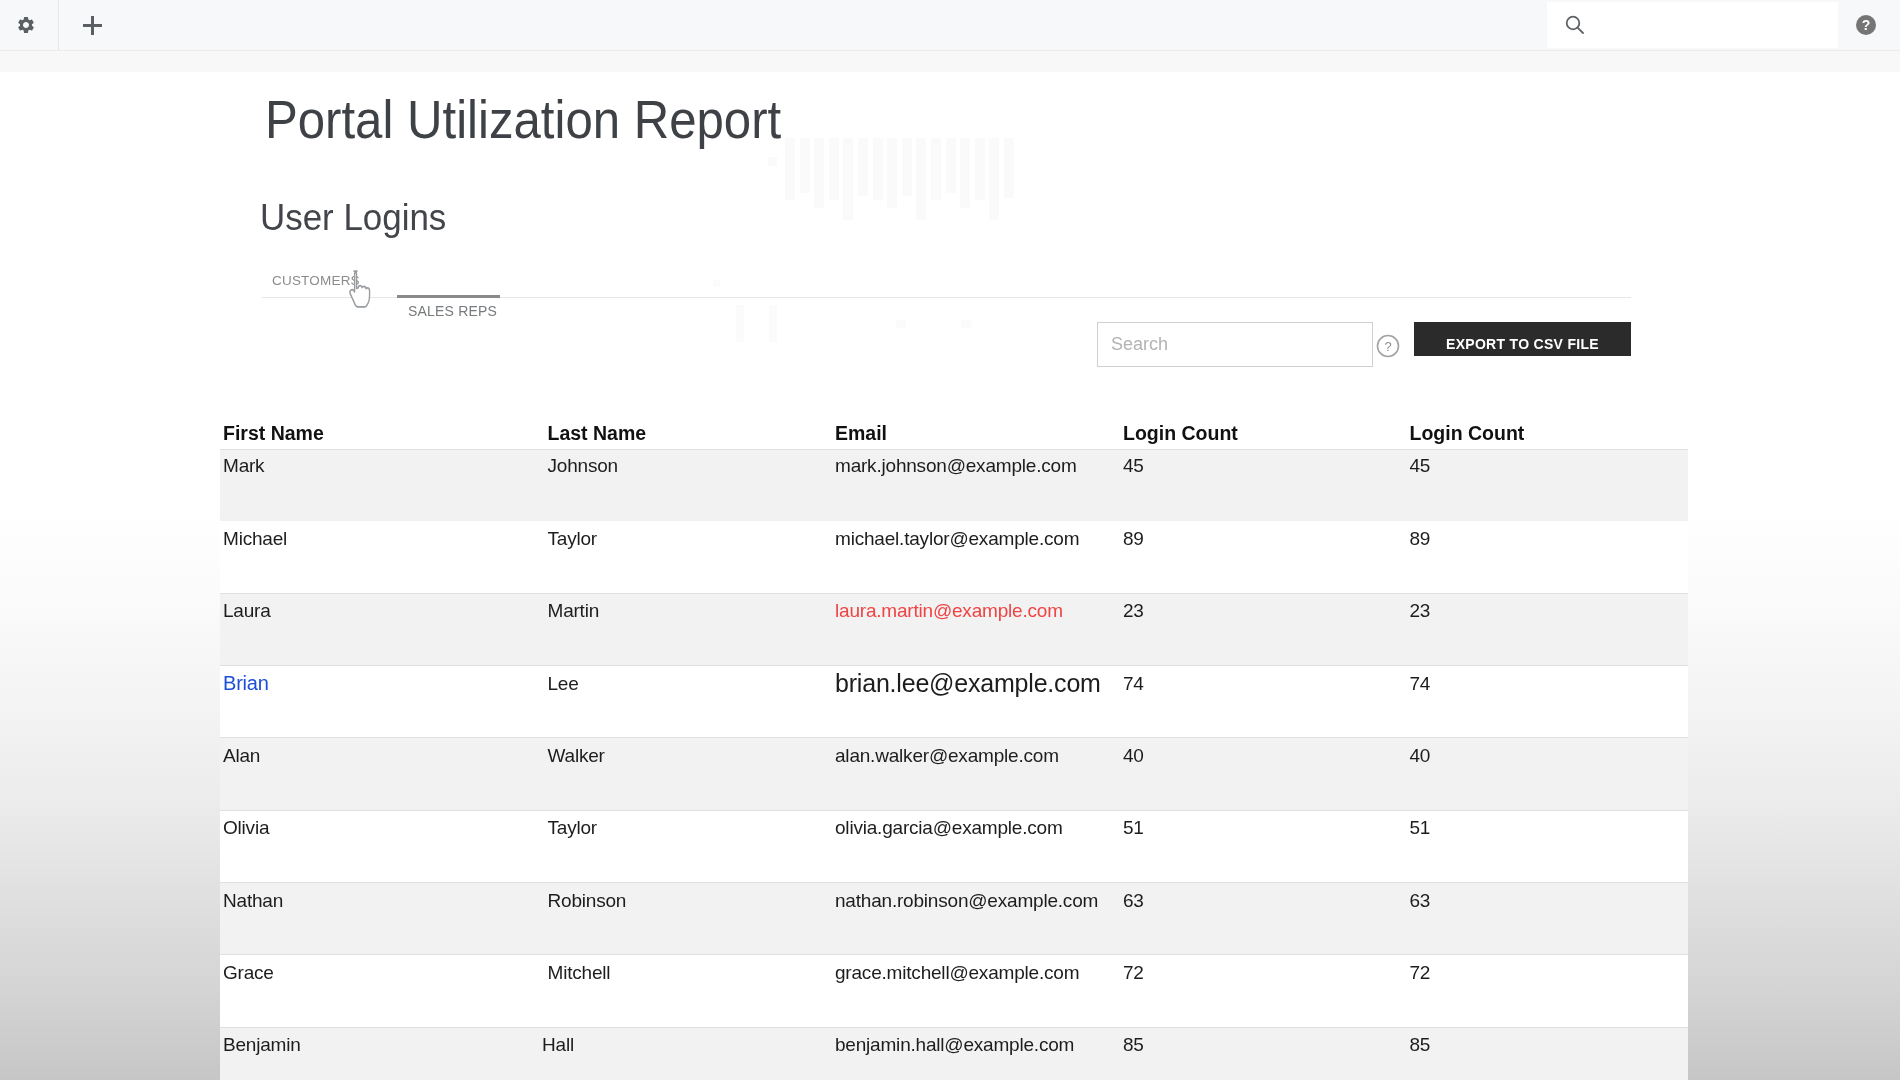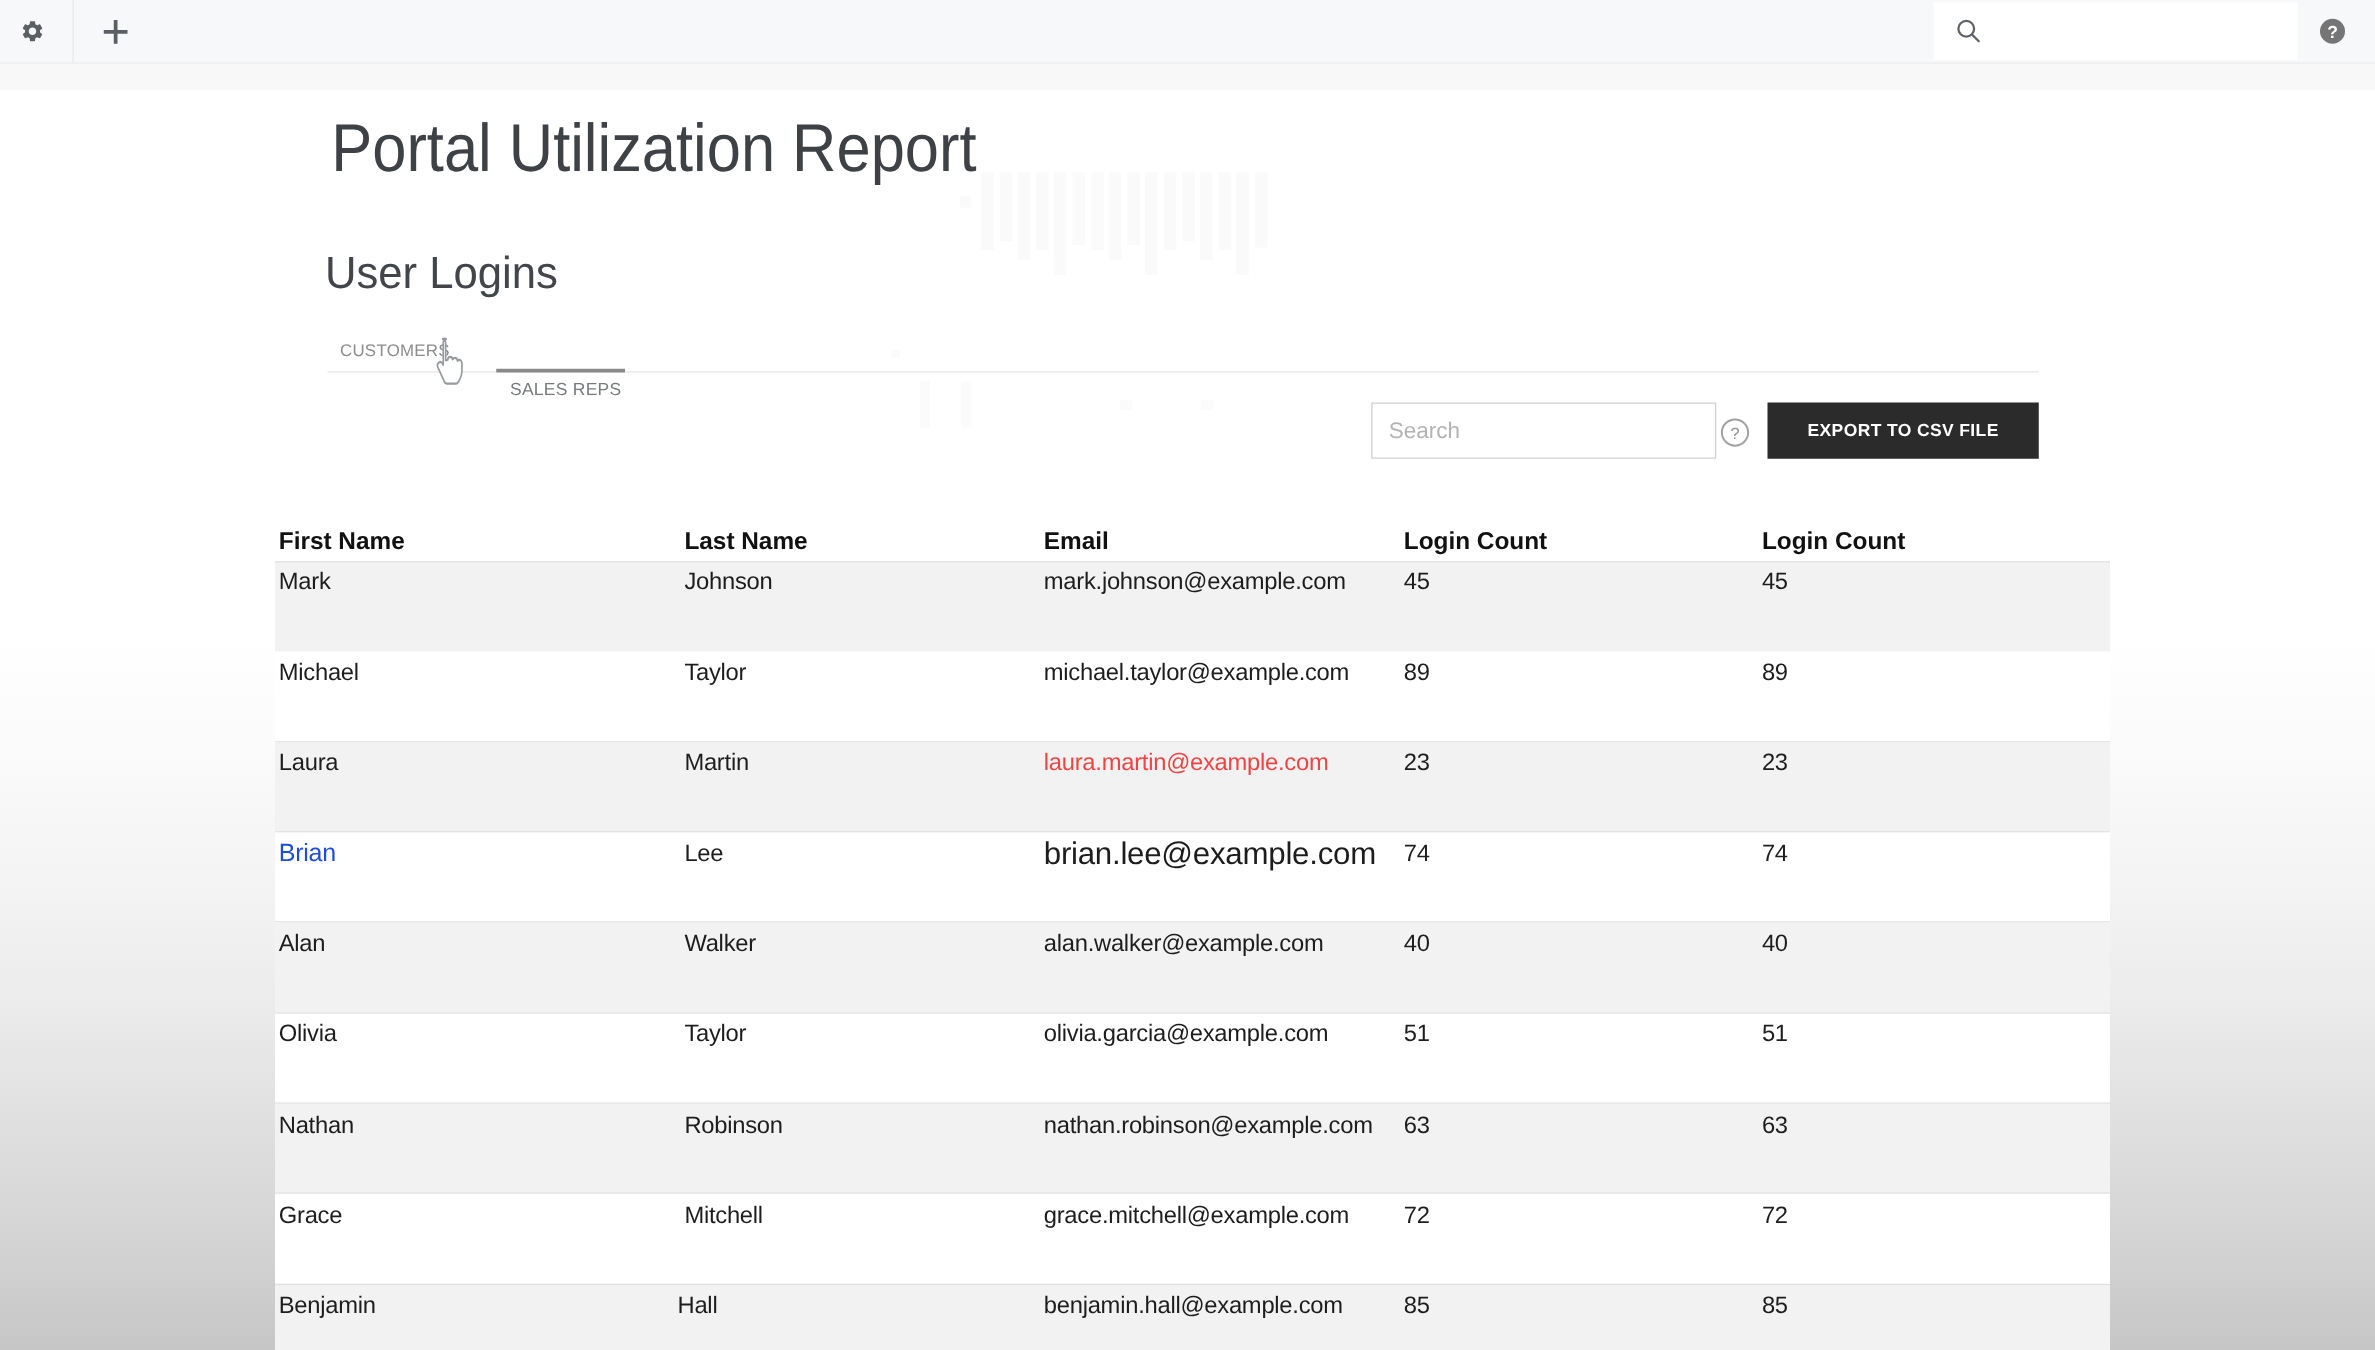--- a/index.html
+++ b/index.html
@@ -71,21 +71,21 @@
 <svg class="abs" style="left:343px;top:268px;" width="28" height="47" viewBox="0 0 29 37.5" preserveAspectRatio="none">
   <path fill="#ffffff" stroke="#989ca0" stroke-width="1.4" stroke-linejoin="round" d="M11.5 2.5c1.4 0 2.5 1.1 2.5 2.5v11.2l1.7-.3c.1-1.1 1-1.9 2.1-1.9 1 0 1.8.7 2 1.6.4-.6 1.1-1 1.9-1 1.1 0 2 .8 2.1 1.9.4-.4.9-.6 1.5-.6 1.2 0 2.2 1 2.2 2.2v4.2c0 2.3-.5 4.1-1.5 5.6l-1.4 2c-.5.7-1.2 1.1-2 1.1h-7.6c-.9 0-1.7-.5-2.1-1.3L7.5 20.6c-.6-1.1-.2-2.4.8-3 1-.6 2.2-.3 2.9.5l.8 1V5c0-1.4 1.1-2.5 2.5-2.5z"></path>
 </svg>
 
 <div class="abs" style="left:1097px;top:322px;width:274px;height:43px;background:#fff;border:1px solid #d0d0d0;"></div>
 <div class="abs" style="left:1111px;top:334px;font-size:18px;color:#b3b3b3;">Search</div>
 <svg class="abs" style="left:1376px;top:334px;" width="24" height="24" viewBox="0 0 24 24">
   <circle cx="12" cy="12" r="10.5" fill="none" stroke="#a2a2a2" stroke-width="1.6"></circle>
   <text x="12" y="17" text-anchor="middle" font-family="Liberation Sans" font-size="13" fill="#8e8e8e">?</text>
 </svg>
-<div class="abs" style="left:1414px;top:322px;width:217px;height:45px;background:#2b2b2b;color:#ffffff;font-size:14px;font-weight:bold;letter-spacing:0.3px;text-align:center;line-height:45px;">EXPORT TO CSV FILE</div>
+<div class="abs" style="left:1414px;top:322px;width:217px;height:34px;background:#2b2b2b;color:#ffffff;font-size:14px;font-weight:bold;letter-spacing:0.3px;text-align:center;line-height:45px;">EXPORT TO CSV FILE</div>
 
 <div id="table">
     <div class="abs" style="left:223px;top:422px;font-size:19.5px;font-weight:bold;color:#111;">First Name</div>
     <div class="abs" style="left:547.5px;top:422px;font-size:19.5px;font-weight:bold;color:#111;">Last Name</div>
     <div class="abs" style="left:835px;top:422px;font-size:19.5px;font-weight:bold;color:#111;">Email</div>
     <div class="abs" style="left:1123px;top:422px;font-size:19.5px;font-weight:bold;color:#111;">Login Count</div>
     <div class="abs" style="left:1409.5px;top:422px;font-size:19.5px;font-weight:bold;color:#111;">Login Count</div>
     <div class="abs" style="left:219.5px;top:448.9px;width:1468.5px;height:71.37px;background:#f2f2f2;border-bottom:1px solid #e0e0e0;border-top:1px solid #e0e0e0;"></div>
     <div class="abs" style="left:223px;top:454.4px;font-size:19px;color:#1d1d1d;line-height:23px;letter-spacing:-0.2px;">Mark</div>
     <div class="abs" style="left:547.5px;top:454.4px;font-size:19px;color:#1d1d1d;line-height:23px;letter-spacing:-0.2px;">Johnson</div>

